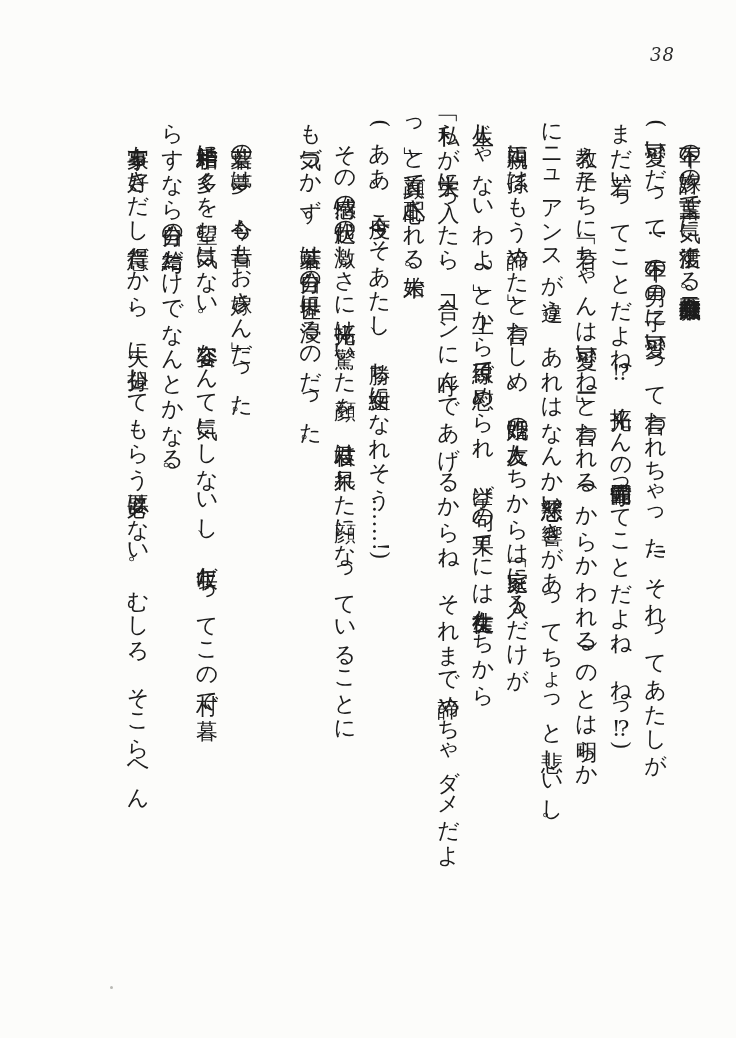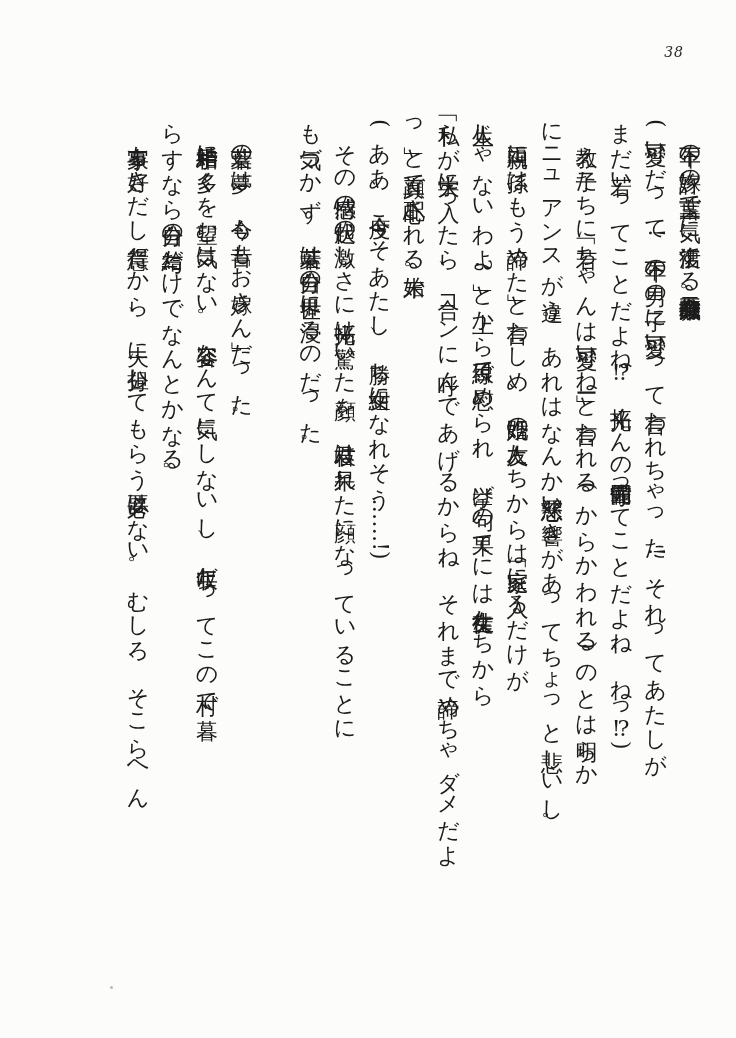--- a/index.html
+++ b/index.html
@@ -14,22 +14,22 @@
     position: relative;
     width: 736px;
     height: 1038px;
     background: #fcfcfa;
     font-family: "DejaVu Serif", "Liberation Serif", serif;
     color: #1c1c1c;
   }
   .page-number {
     position: absolute;
     top: 44px;
-    right: 52px;
-    font-size: 14px;
+    right: 61px;
+    font-size: 18px;
     font-style: italic;
     color: #2a2a2a;
     letter-spacing: 1px;
   }
   .text-block {
     position: absolute;
     top: 108px;
     right: 29px;
     height: 852px;
     writing-mode: vertical-rl;

